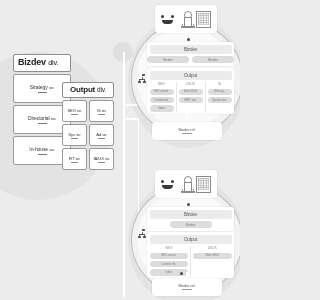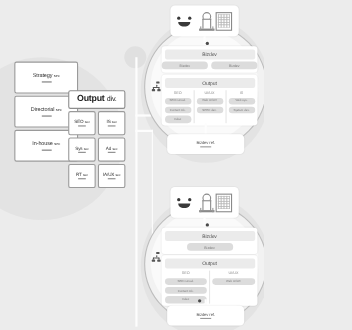--- a/index.html
+++ b/index.html
@@ -136,20 +136,24 @@
   <div class="bg-circle" style="left:128px;top:178px;width:118px;height:128px;"></div>
 
   <div class="conn conn-v" style="left:123px;top:52px;height:245px;"></div>
   <div class="conn conn-h" style="left:123px;top:104px;width:16px;"></div>
   <div class="conn conn-v" style="left:137.5px;top:58px;height:46px;"></div>
   <div class="conn conn-h" style="left:123px;top:118px;width:16px;"></div>
   <div class="conn conn-v" style="left:137.5px;top:118px;height:96px;"></div>
   <div class="conn conn-h" style="left:137.5px;top:213px;width:14px;"></div>
 
   <div id="left-panel">
+    <div class="lp-header">
+      <span>Bizdev</span>
+      <span class="sub">div.</span>
+    </div>
 
     <div class="lp-box">
       <div class="t">
         <span>Strategy</span>
         <span class="sm">sec</span>
       </div>
       <div class="rule"></div>
     </div>
 
     <div class="lp-box">

